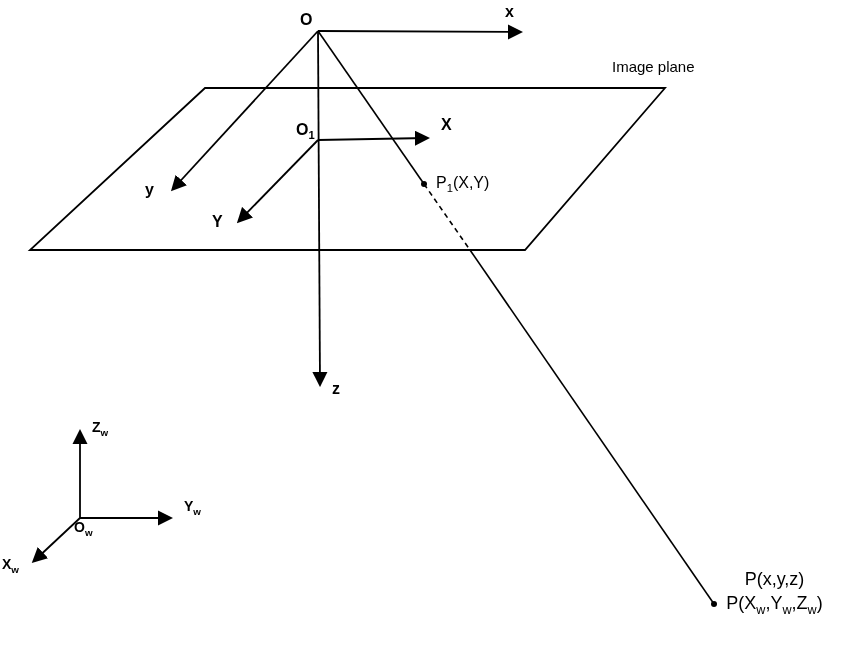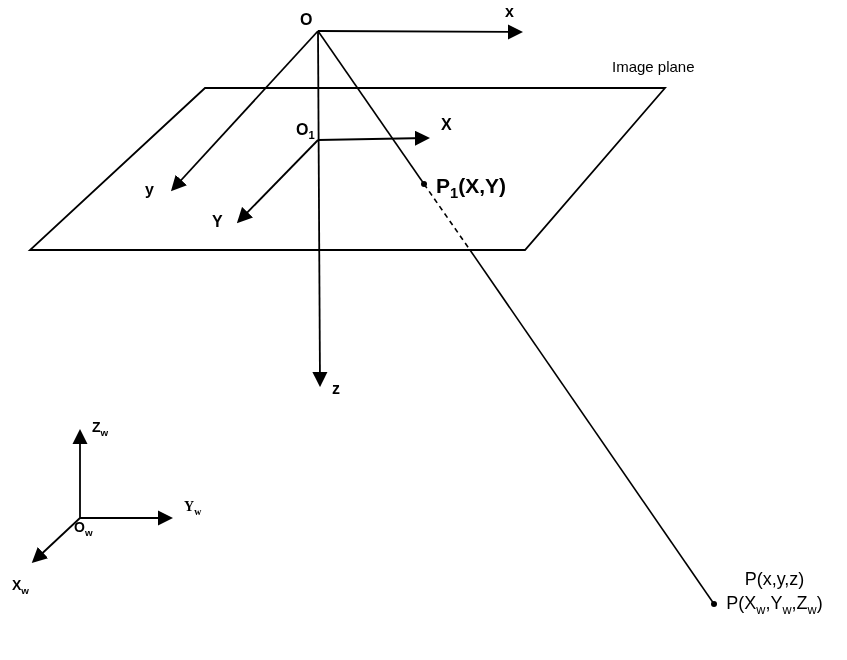--- a/index.html
+++ b/index.html
@@ -22,21 +22,21 @@
   }
   .lbl {
     position: absolute;
     color: #000;
     white-space: nowrap;
     line-height: 1.1;
   }
   .axis-lbl { font-size: 16px; font-weight: bold; }
   .axis-lbl-sm { font-size: 14px; font-weight: bold; }
   .plain-lbl { font-size: 15px; font-weight: normal; }
-  .pt-lbl { font-size: 21px; font-weight: bold; }
+  .pt-lbl { font-size: 16px; font-weight: normal; }
   sub { font-size: 0.7em; }
   .p-block {
     position: absolute;
     left: 702px;
     top: 567px;
     width: 145px;
     text-align: center;
     font-size: 18px;
     color: #000;
   }
@@ -100,24 +100,24 @@
   <div class="lbl axis-lbl" style="left:212px; top:213px;">
     <span>Y</span>
   </div>
   <div class="lbl pt-lbl" style="left:436px; top:174px;">
     <span>P</span><sub>1</sub><span>(X,Y)</span>
   </div>
 
   <div class="lbl axis-lbl-sm" style="left:92px; top:420px;">
     <span>Z</span><sub>w</sub>
   </div>
-  <div class="lbl axis-lbl-sm" style="left:184px; top:499px;font-family:Liberation Serif, serif;">
+  <div class="lbl axis-lbl-sm" style="left:184px; top:499px;">
     <span>Y</span><sub>w</sub>
   </div>
-  <div class="lbl axis-lbl-sm" style="left:12px; top:557px;margin-top:21px;">
+  <div class="lbl axis-lbl-sm" style="left:2px; top:557px;">
     <span>X</span><sub>w</sub>
   </div>
   <div class="lbl axis-lbl-sm" style="left:74px; top:520px;">
     <span>O</span><sub>w</sub>
   </div>
 
   <div class="p-block">
     <div>
       <span>P(x,y,z)</span>
     </div>

